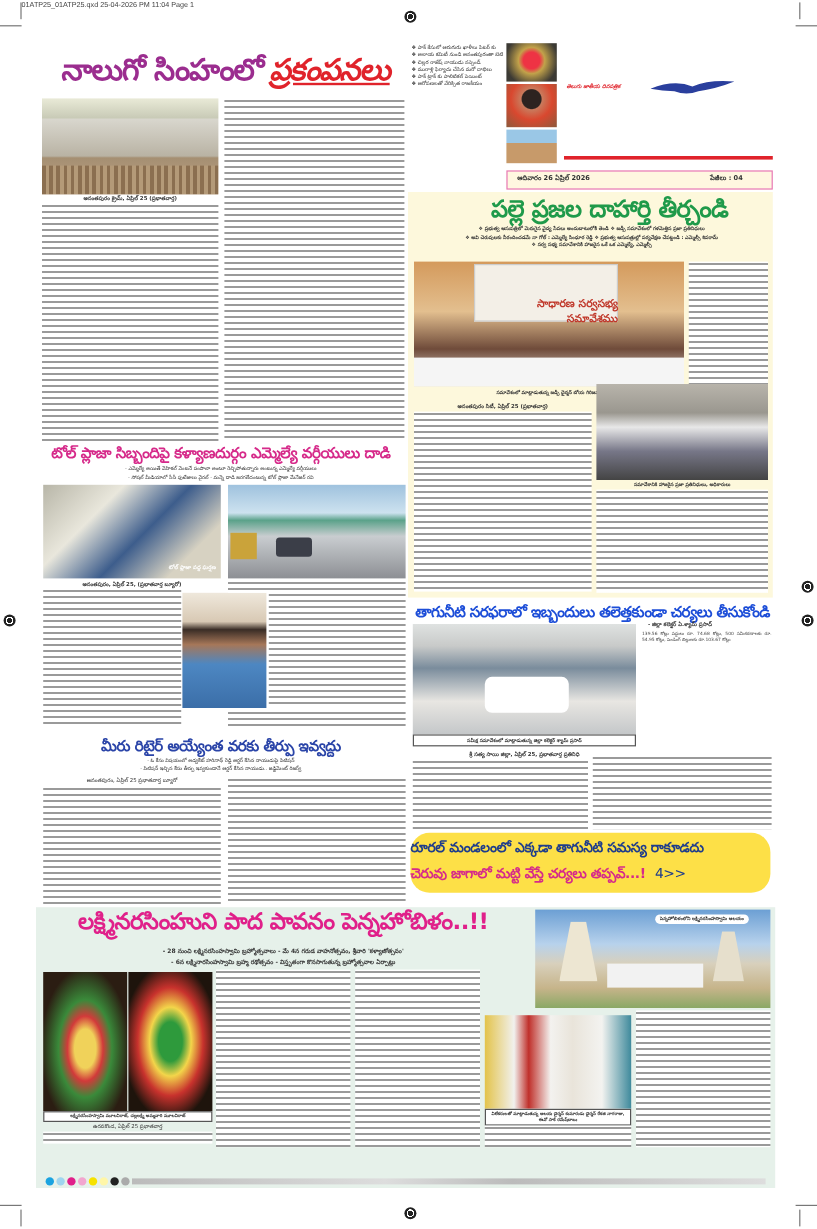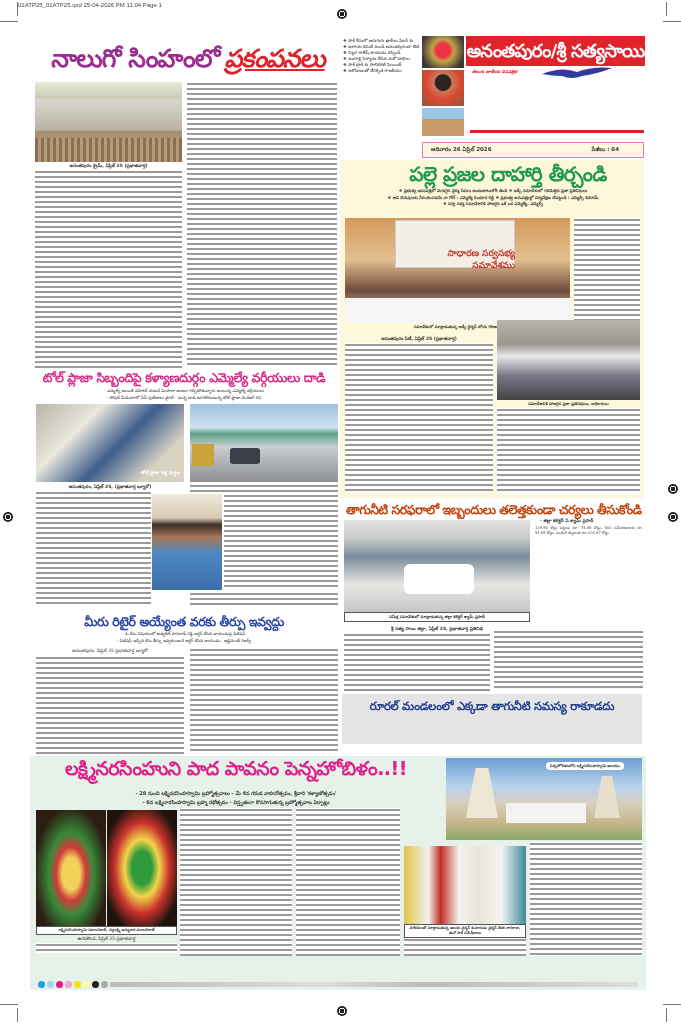--- a/index.html
+++ b/index.html
@@ -52,21 +52,20 @@
   <div class="bul">❖ <span>చిల్లర రాజేష్ నాయుడు నస్సెండ్</span></div>
   <div class="bul">❖ <span>మురాళ్లి ఫిర్యాదు చేసిన మరో దాభిలు</span></div>
   <div class="bul">❖ <span>పాక్ ట్రాక్ కు పాలిటికల్ పెయింట్</span></div>
   <div class="bul">❖ <span>ఆరోపణలతో వేరిక్సిత రాజకీయం</span></div>
 </div>
 
 <div class="abs" style="left:422px;top:36px;width:223px;height:124px">
   <div class="photo" style="left:0;top:0;width:42px;height:32px;background:radial-gradient(circle at 50% 45%,#e34 0 25%,#c2a24a 40%,#3c3a34 80%)"></div>
   <div class="photo" style="left:0;top:34px;width:42px;height:36px;background:radial-gradient(circle at 50% 35%,#2d2320 0 25%,#c97a5c 28%,#d9482f 55%,#8c5a3c 100%)"></div>
   <div class="photo" style="left:0;top:72px;width:42px;height:28px;background:linear-gradient(#9ac7e6 0 40%,#c79a6a 41% 100%)"></div>
-  <div class="abs" style="left:44px;top:0;width:179px;height:30px;background:#e0232b;color:#fff;font-size:18px;font-weight:bold;text-align:center;line-height:30px;letter-spacing:-0.8px">అనంతపురం/శ్రీ సత్యసాయి</div>
   <div class="abs" style="left:50px;top:33px;font-size:4.5px;font-style:italic;color:#e0232b;font-weight:bold">తెలుగు జాతీయ దినపత్రిక</div>
   <svg class="abs" style="left:120px;top:30px" width="70" height="14" viewBox="0 0 70 14">
     <path d="M0 8 Q20 0 35 6 Q50 0 70 2 Q55 8 40 10 Q30 14 20 10 Q10 10 0 8Z" fill="#2a3f9d"></path>
   </svg>
   <div class="abs" style="left:48px;top:94px;width:174px;height:3px;background:#e0232b"></div>
 </div>
 <div class="abs" style="left:422px;top:142px;width:222px;height:16px;border:1.5px solid #e879b8;background:#fff7e0;font-size:5.5px;font-weight:bold;line-height:13px;padding:0 8px;color:#333">
   <span>ఆదివారం 26 ఏప్రిల్ 2026</span>
   <span style="float:right;padding-right:16px">పేజీలు : 04</span>
 </div>
@@ -112,33 +111,37 @@
 
 <div class="abs" style="left:30px;top:614px;width:308px;text-align:center;font-size:12.5px;font-weight:bold;color:#2a44a8;letter-spacing:-0.4px">మీరు రిటైర్ అయ్యేంత వరకు తీర్పు ఇవ్వద్దు</div>
 <div class="abs" style="left:30px;top:630px;width:308px;text-align:center;font-size:4.2px;line-height:7px;color:#333">
   <div>- <span>ఓ కేసు విషయంలో అడ్వకేట్ హరినాథ్ రెడ్డి ఆర్డర్ కేసిన నాయుడుపై పిటిషన్</span></div>
   <div>- <span>పిటిషన్ ఇచ్చిన కేసు తీర్పు ఇవ్వకుండానే ఆర్డర్ కేసిన నాయుడు.. జడ్జిమెంట్ రిజర్వ్</span></div>
 </div>
 <div class="abs cap" style="left:36px;top:648px;width:148px;font-size:4.5px;font-weight:normal">అనంతపురం, ఏప్రిల్ 25 ప్రభాతవార్త బ్యూరో</div>
 <div class="abs txt lines" style="left:36px;top:656px;width:148px;height:98px"></div>
 <div class="abs txt lines" style="left:190px;top:648px;width:148px;height:106px"></div>
 
-<div class="abs" style="left:340px;top:502px;width:304px;text-align:left;padding-left:6px;font-size:12.5px;font-weight:bold;color:#c2410c;letter-spacing:-0.5px">తాగునీటి సరఫరాలో ఇబ్బందులు తలెత్తకుండా చర్యలు తీసుకోండి</div>
+<div class="abs" style="left:340px;top:502px;width:304px;text-align:left;padding-left:6px;font-size:12.5px;font-weight:bold;color:#1d4ed8;letter-spacing:-0.5px">తాగునీటి సరఫరాలో ఇబ్బందులు తలెత్తకుండా చర్యలు తీసుకోండి</div>
 <div class="abs" style="left:540px;top:518px;font-size:4.5px;font-weight:bold;color:#333">- జిల్లా కలెక్టర్ ఏ.శ్యామ్ ప్రసాద్</div>
 <div class="photo" style="left:344px;top:520px;width:186px;height:92px;background:linear-gradient(#dfe2e1 0%,#c8cac9 20%,#7a8c9c 40%,#e8e6e2 70%,#c4c7c9 100%)">
   <div style="position:absolute;left:60px;top:44px;width:70px;height:30px;background:#fff;border-radius:6px"></div>
 </div>
 <div class="abs cap" style="left:344px;top:612px;width:186px;border:1px solid #555;background:#fff;padding:1px">సమీక్ష సమావేశంలో మాట్లాడుతున్న జిల్లా కలెక్టర్ శ్యామ్ ప్రసాద్</div>
 <div class="abs txt" style="left:535px;top:526px;width:108px;height:104px;font-size:3.7px;line-height:5px;color:#444">139.56 కోట్లు పద్దులు రూ. 74.68 కోట్లు, 500 సమీకరణాలకు రూ. 54.95 కోట్లు, పెండింగ్ బిల్లులకు రూ.103.67 కోట్లు</div>
 <div class="abs cap" style="left:344px;top:626px;width:186px;font-size:4.5px">శ్రీ సత్య సాయి జిల్లా, ఏప్రిల్ 25, ప్రభాతవార్త ప్రతినిధి</div>
 <div class="abs txt lines" style="left:344px;top:633px;width:146px;height:58px"></div>
 <div class="abs txt lines" style="left:494px;top:630px;width:149px;height:61px"></div>
 
-<div class="abs" style="left:342px;top:694px;width:300px;height:50px;background:#e5e5e5;border-radius:0;text-align:center">
+<div class="abs" style="left:342px;top:694px;width:300px;height:50px;background:#fde047;border-radius:16px;">
   <div style="font-size:11.5px;font-weight:bold;color:#1e3c8c;line-height:24px;letter-spacing:-0.3px">రూరల్ మండలంలో ఎక్కడా తాగునీటి సమస్య రాకూడదు</div>
+  <div style="font-size:11.5px;font-weight:bold;color:#d62a8a;line-height:20px;letter-spacing:-0.3px">
+    <span>చెరువు జాగాలో మట్టి వేస్తే చర్యలు తప్పవ్...!</span>
+    <span style="color:#1e3c8c;font-weight:normal;margin-left:4px">4&gt;&gt;</span>
+  </div>
 </div>
 
 <div class="abs" style="left:30px;top:756px;width:616px;height:234px;background:#e6f1ea"></div>
 <div class="abs" style="left:30px;top:757px;width:412px;text-align:center;font-size:19px;font-weight:bold;color:#e0208a;letter-spacing:-0.5px">లక్ష్మినరసింహుని పాద పావనం పెన్నహోబిళం..!!</div>
 <div class="abs" style="left:30px;top:789px;width:412px;text-align:center;font-size:5px;line-height:9px;color:#333;font-weight:bold">
   <div>- <span>28 నుంచి లక్ష్మినరసింహస్వామి బ్రహ్మోత్సవాలు</span> - <span>మే 4న గరుడ వాహనోత్సవం, శ్రీవారి 'కళ్యాణోత్సవం'</span></div>
   <div>- <span>6న లక్ష్మినారసింహస్వామి బ్రహ్మ రథోత్సవం</span> - <span>విస్తృతంగా కొనసాగుతున్న బ్రహ్మోత్సవాల ఏర్పాట్లు</span></div>
 </div>
 <div class="photo" style="left:36px;top:810px;width:70px;height:116px;background:radial-gradient(ellipse at 50% 55%,#f0d25a 0 18%,#d23a3a 30%,#3a8a3a 45%,#2b1d12 75%)"></div>
 <div class="photo" style="left:107px;top:810px;width:70px;height:116px;background:radial-gradient(ellipse at 50% 50%,#2e9a3c 0 20%,#f3d54a 35%,#c8322d 55%,#1e140c 80%)"></div>

